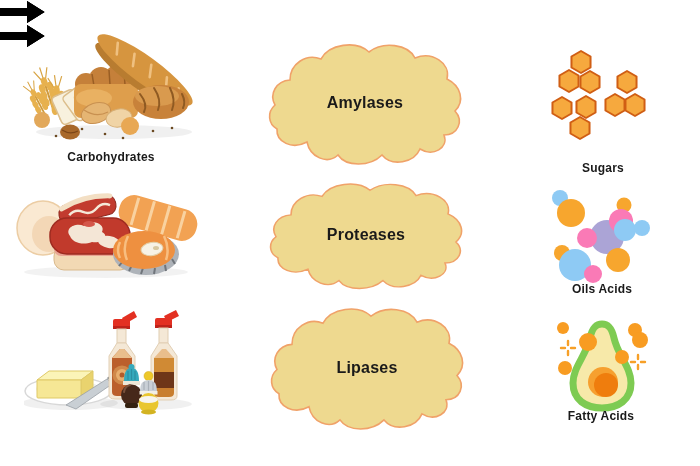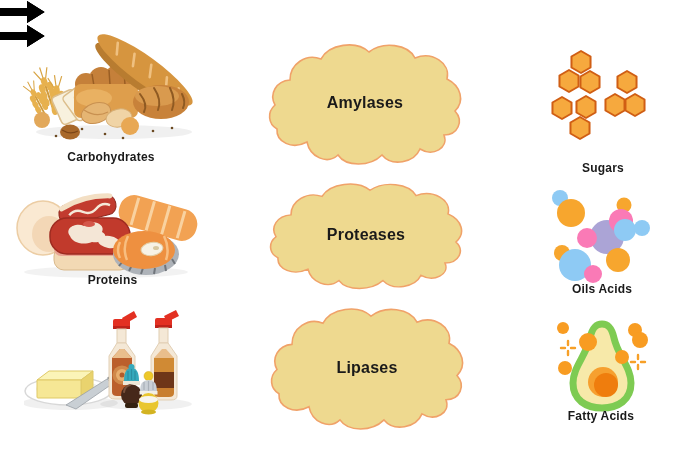--- a/index.html
+++ b/index.html
@@ -151,21 +151,20 @@
       </g>
       <g>
         <ellipse cx="132" cy="62" rx="33" ry="21" fill="#AEB3B9"></ellipse>
         <path d="M105,74 l4,-5 M115,79 l3,-6 M127,82 l2,-6 M140,82 l1,-6 M152,79 l-1,-6 M161,72 l-3,-5" stroke="#70757B" stroke-width="2" fill="none"></path>
         <ellipse cx="130" cy="58" rx="31" ry="19" fill="#EE9040"></ellipse>
         <path d="M106,50 q-4,8 0,16 M114,44 q-6,12 -1,24 M150,44 q6,12 2,24" stroke="#F8BE80" stroke-width="2.5" fill="none"></path>
         <ellipse cx="138" cy="57" rx="11" ry="6.5" transform="rotate(-8 138 57)" fill="#F7F2E6" stroke="#E2CFA8" stroke-width="1"></ellipse>
         <ellipse cx="142" cy="56" rx="3" ry="2" fill="#D8C8A0"></ellipse>
       </g>
     </svg>
-    <div class="caption" style="left:20px;top:270px;width:185px">Proteins</div>
 
     <svg class="arrow" style="left:212px;top:226px" width="45" height="24" viewBox="0 0 45 24">
       <path d="M0,8 H27 V1 L44.5,12 L27,23 V16 H0 Z" fill="#000000"></path>
     </svg>
 
     <div class="cloud" style="left:266px;top:178px;width:200px;height:114px">
       <svg class="cloud-shape" viewBox="0 0 200 130" preserveAspectRatio="none">
         <path d="M42,104 C27,112 11,104 12,91 C3,86 2,74 10,67 C4,56 11,43 25,42 C25,26 41,15 56,21
                  C64,6 91,2 104,14 C118,3 143,6 150,20 C167,13 186,25 182,41 C196,48 200,63 190,73
                  C199,83 193,97 179,97 C184,110 168,119 155,111 C149,125 127,129 117,117

